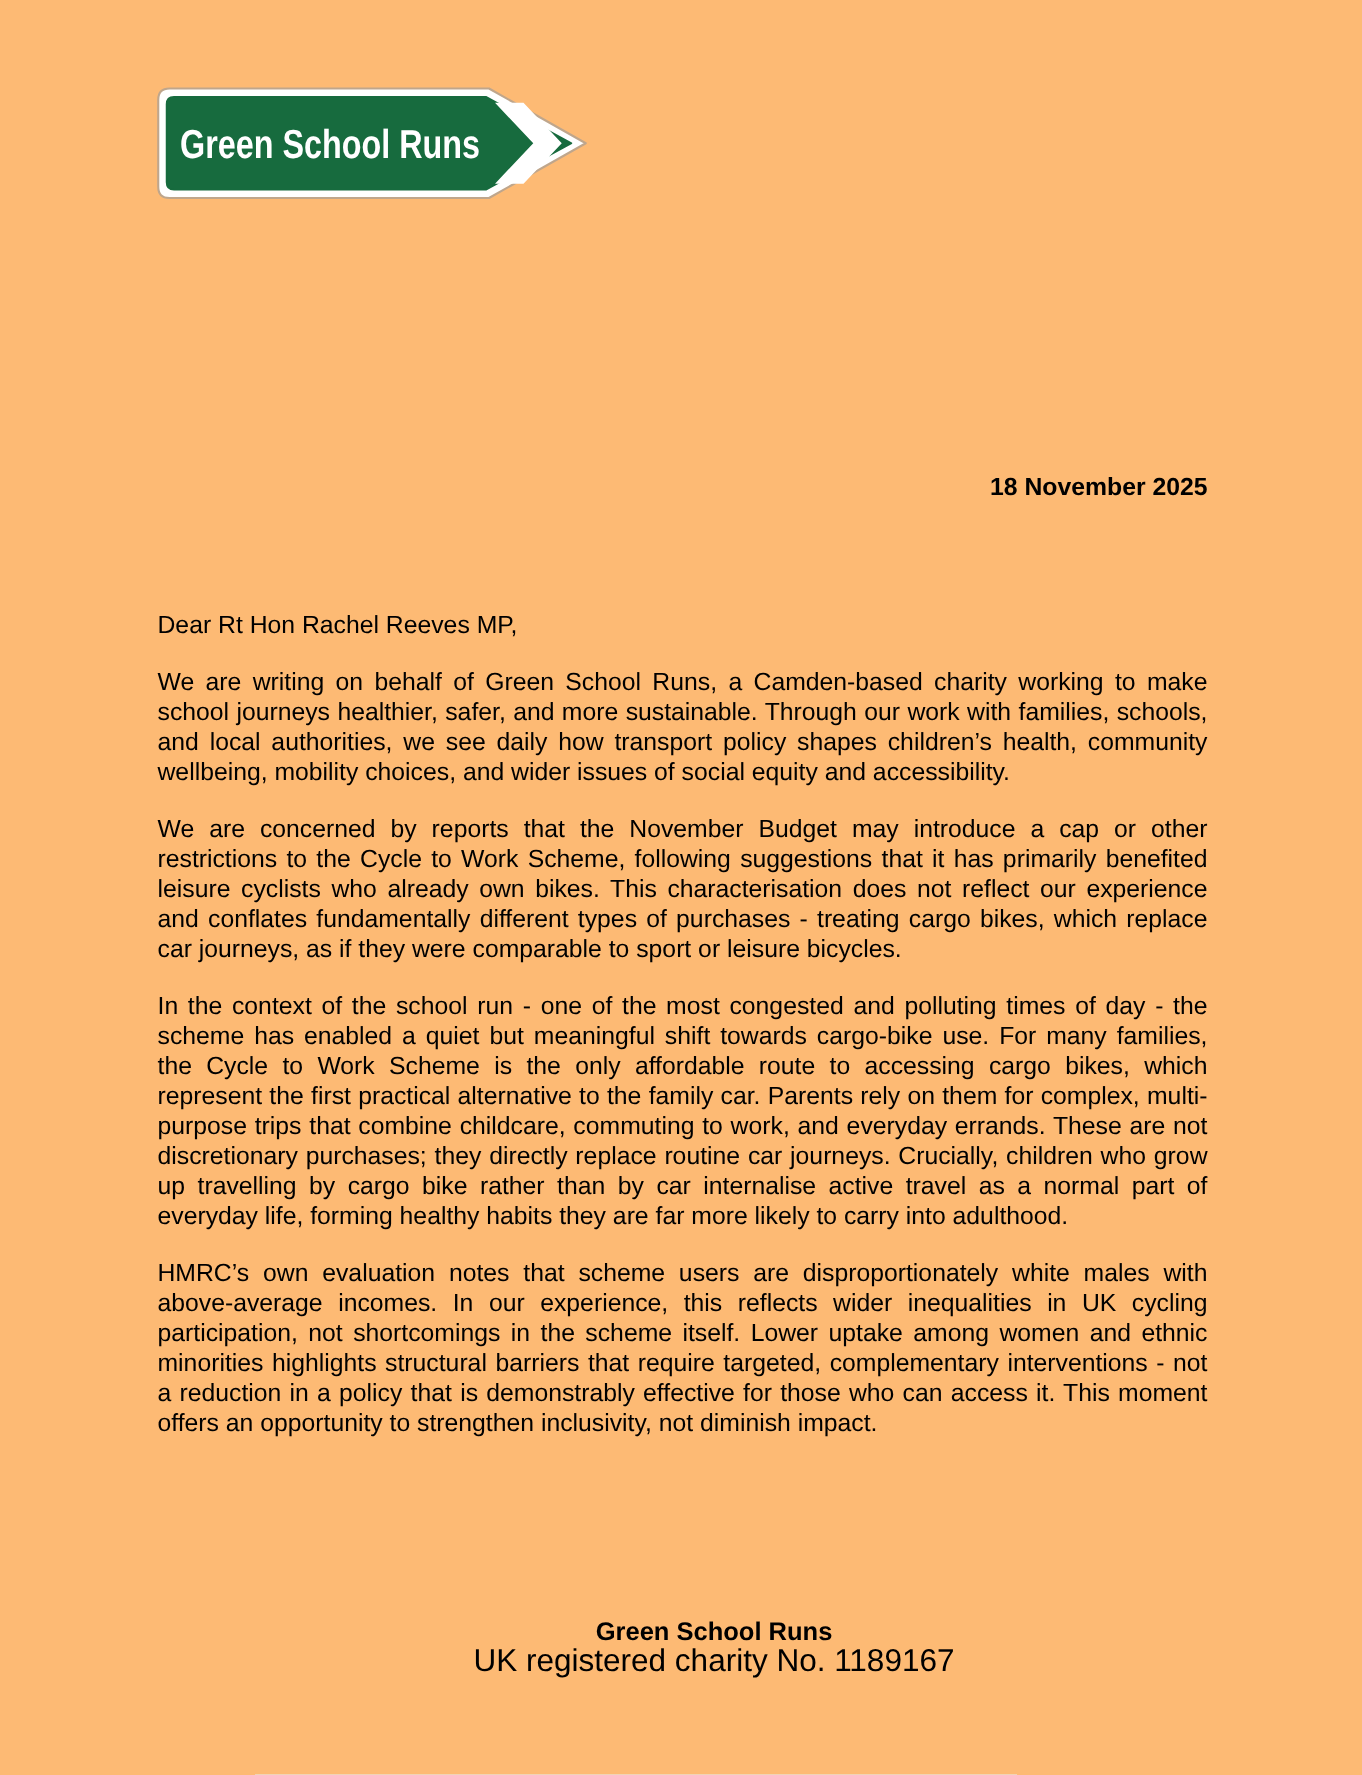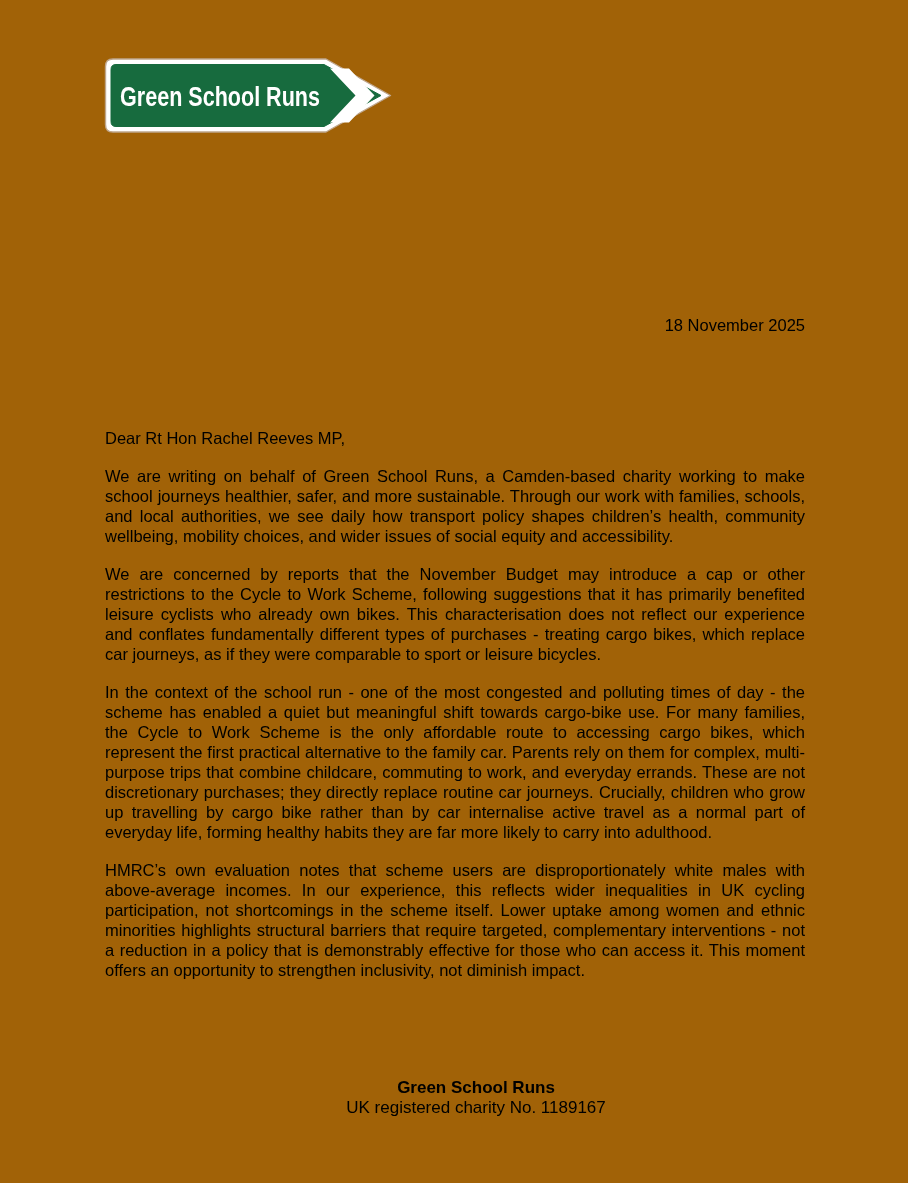--- a/index.html
+++ b/index.html
@@ -2,21 +2,21 @@
 <html><head>
 <meta charset="utf-8">
 <style>
   * { margin: 0; padding: 0; box-sizing: border-box; }
   html, body { background: #e8e8e8; }
   .page {
     position: relative;
     width: 908px;
     height: 1183px;
     margin: 0 auto;
-    background: #a16207;
+    background: #fdba74;
     font-family: "Liberation Sans", sans-serif;
     color: #000000;
     overflow: hidden;
   }
   .logo {
     position: absolute;
     left: 103px;
     top: 57px;
     width: 290px;
     height: 77px;
@@ -30,25 +30,26 @@
     line-height: 20px;
   }
   .recipient-name { font-weight: bold; }
   .letter-date {
     position: absolute;
     right: 103px;
     top: 315px;
     font-size: 16.5px;
     line-height: 20px;
     text-align: right;
+    font-weight: bold;
   }
   .letter-body {
     position: absolute;
     left: 105px;
-    top: 428px;
+    top: 407px;
     width: 700px;
     font-size: 16.5px;
     line-height: 20px;
   }
   .salutation { margin-bottom: 18px; }
   .letter-body p.para {
     text-align: justify;
     margin-bottom: 18px;
   }
   .letter-footer {
@@ -58,21 +59,21 @@
     top: 1078px;
     padding-left: 44px;
     text-align: center;
     line-height: 20px;
   }
   .footer-org {
     font-weight: bold;
     font-size: 17px;
   }
   .footer-line {
-    font-size: 17px;
+    font-size: 21px;
     text-align: center;
   }
 </style>
 </head>
 <body>
 
 <div class="page">
 
   <div class="logo">
     <svg viewBox="0 0 290 77" xmlns="http://www.w3.org/2000/svg">

